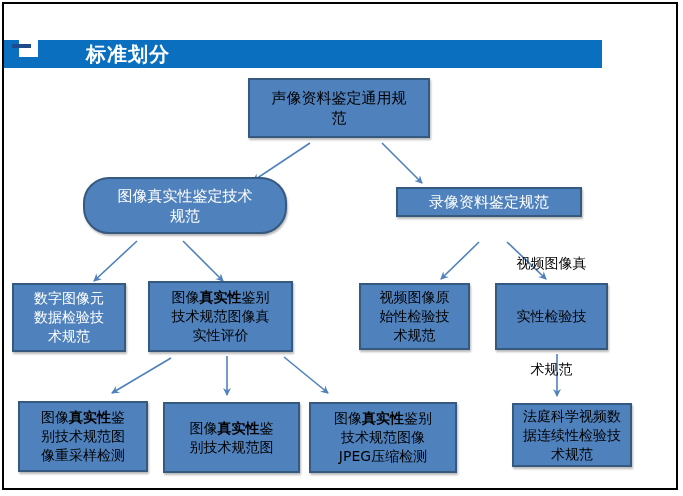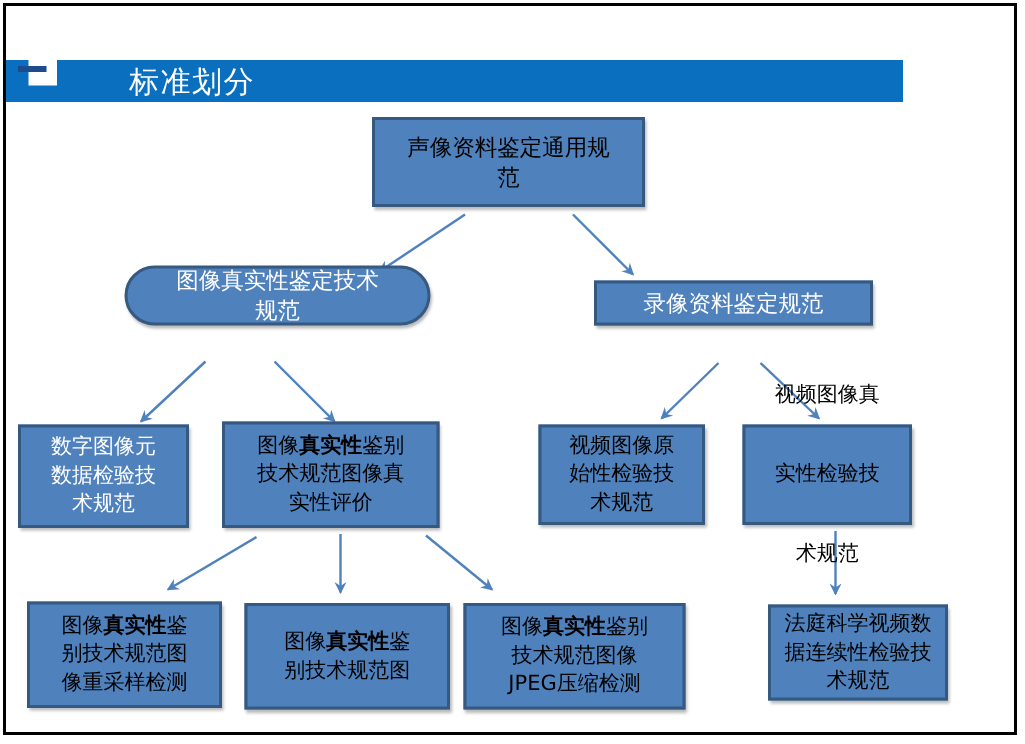--- a/index.html
+++ b/index.html
@@ -9,21 +9,21 @@
   }
   .frame {
     position:absolute; left:2px; top:2px; width:676px; height:488px;
     border:2px solid #000; box-sizing:border-box; pointer-events:none;
   }
   .titlebar {
     position:absolute; left:4px; top:40px; width:598px; height:28px;
     background:#0B6FC0; display:flex; align-items:center;
   }
   .titlebar .title {
-    color:#ffffff; font-weight:normal; font-size:20px; margin-left:82px;
+    color:#ffffff; font-weight:bold; font-size:20px; margin-left:82px;
     letter-spacing:1px;
   }
   .notch {
     position:absolute; left:19px; top:33px; width:19px; height:24px;
     background:#ffffff;
   }
   .dash {
     position:absolute; left:12px; top:44px; width:19px; height:4px;
     background:#1E4B8E;
   }
@@ -68,21 +68,21 @@
     <line x1="227" y1="356" x2="227" y2="395" stroke="#4F81BD" stroke-width="1.6" marker-end="url(#arw)"></line>
     <line x1="284" y1="357" x2="328" y2="393" stroke="#4F81BD" stroke-width="1.6" marker-end="url(#arw)"></line>
     <line x1="557" y1="354" x2="557" y2="396" stroke="#4F81BD" stroke-width="1.6" marker-end="url(#arw)"></line>
   </svg>
 
   <div class="node fs15" style="left:248px;top:78px;width:182px;height:60px;">
     <div class="ln">声像资料鉴定通用规</div>
     <div class="ln">范</div>
   </div>
 
-  <div class="node fs15 txt-white" style="left:83px;top:177px;width:204px;height:40px;border-radius:26px;">
+  <div class="node fs15 txt-white" style="left:83px;top:177px;width:204px;height:57px;border-radius:26px;">
     <div class="ln">图像真实性鉴定技术</div>
     <div class="ln">规范</div>
   </div>
 
   <div class="node fs15 txt-white" style="left:396px;top:187px;width:186px;height:30px;">
     <div class="ln">录像资料鉴定规范</div>
   </div>
 
   <div class="node fs14 txt-white" style="left:12px;top:283px;width:114px;height:69px;">
     <div class="ln">数字图像元</div>

